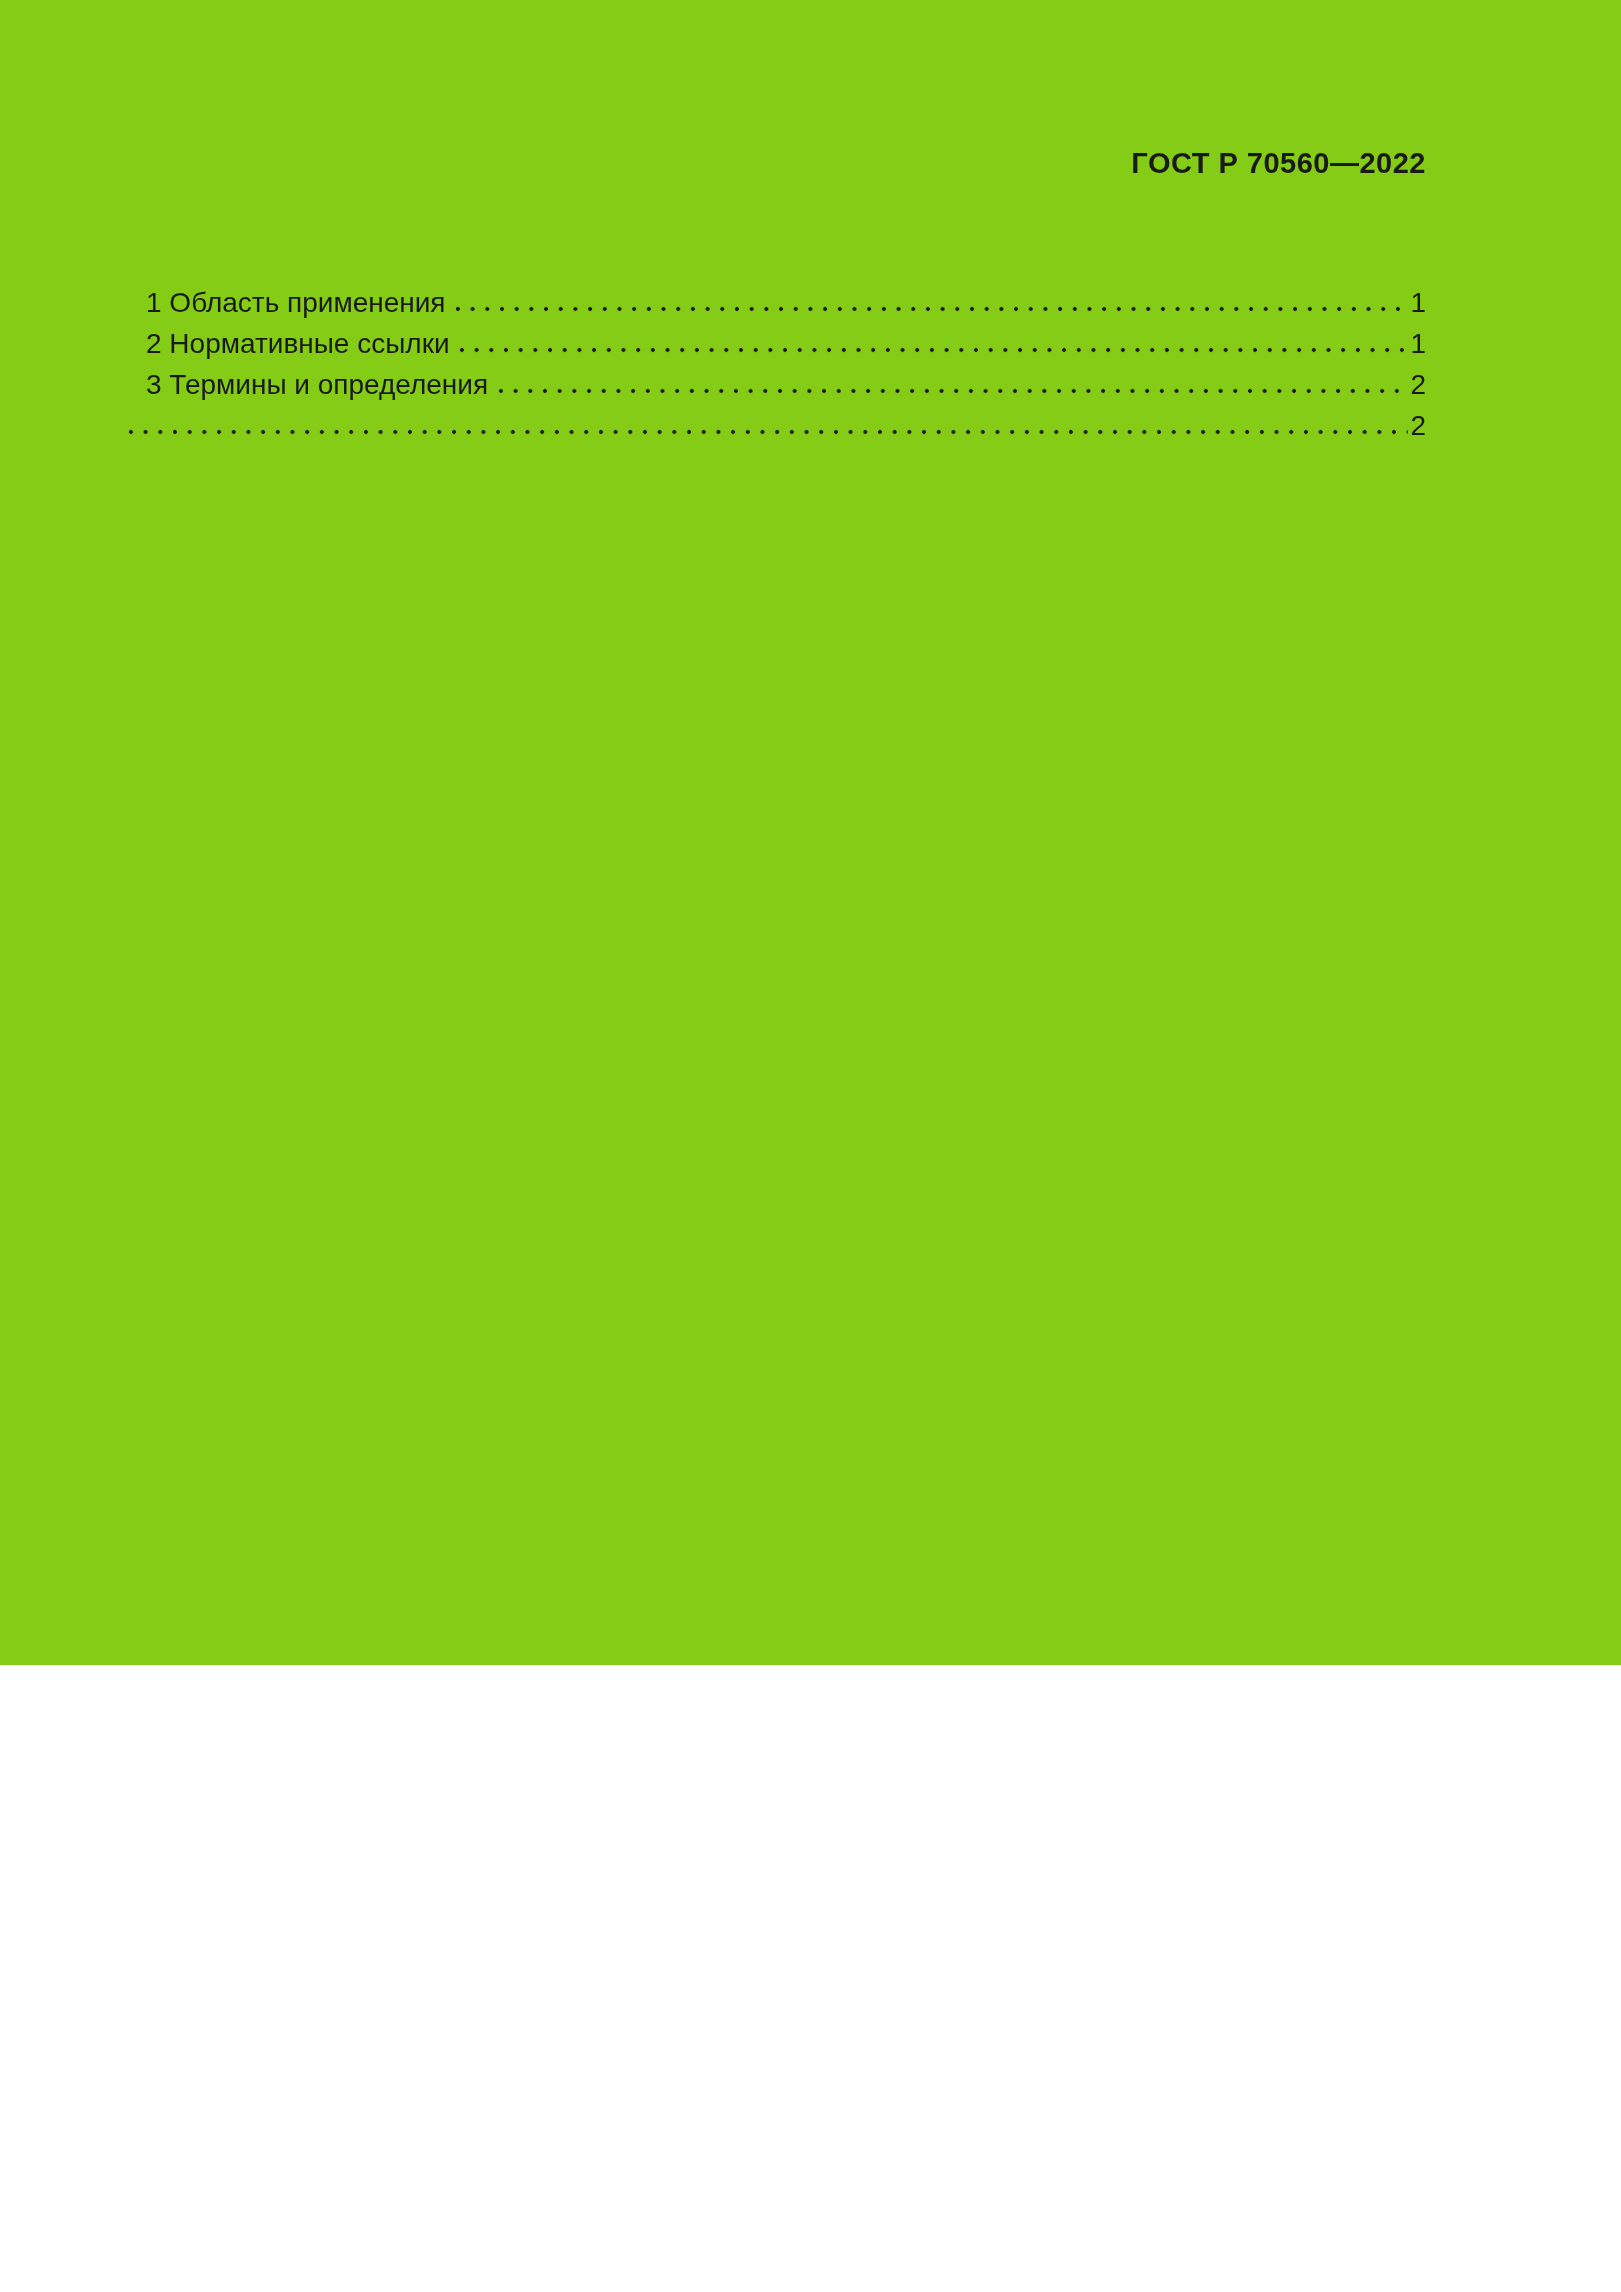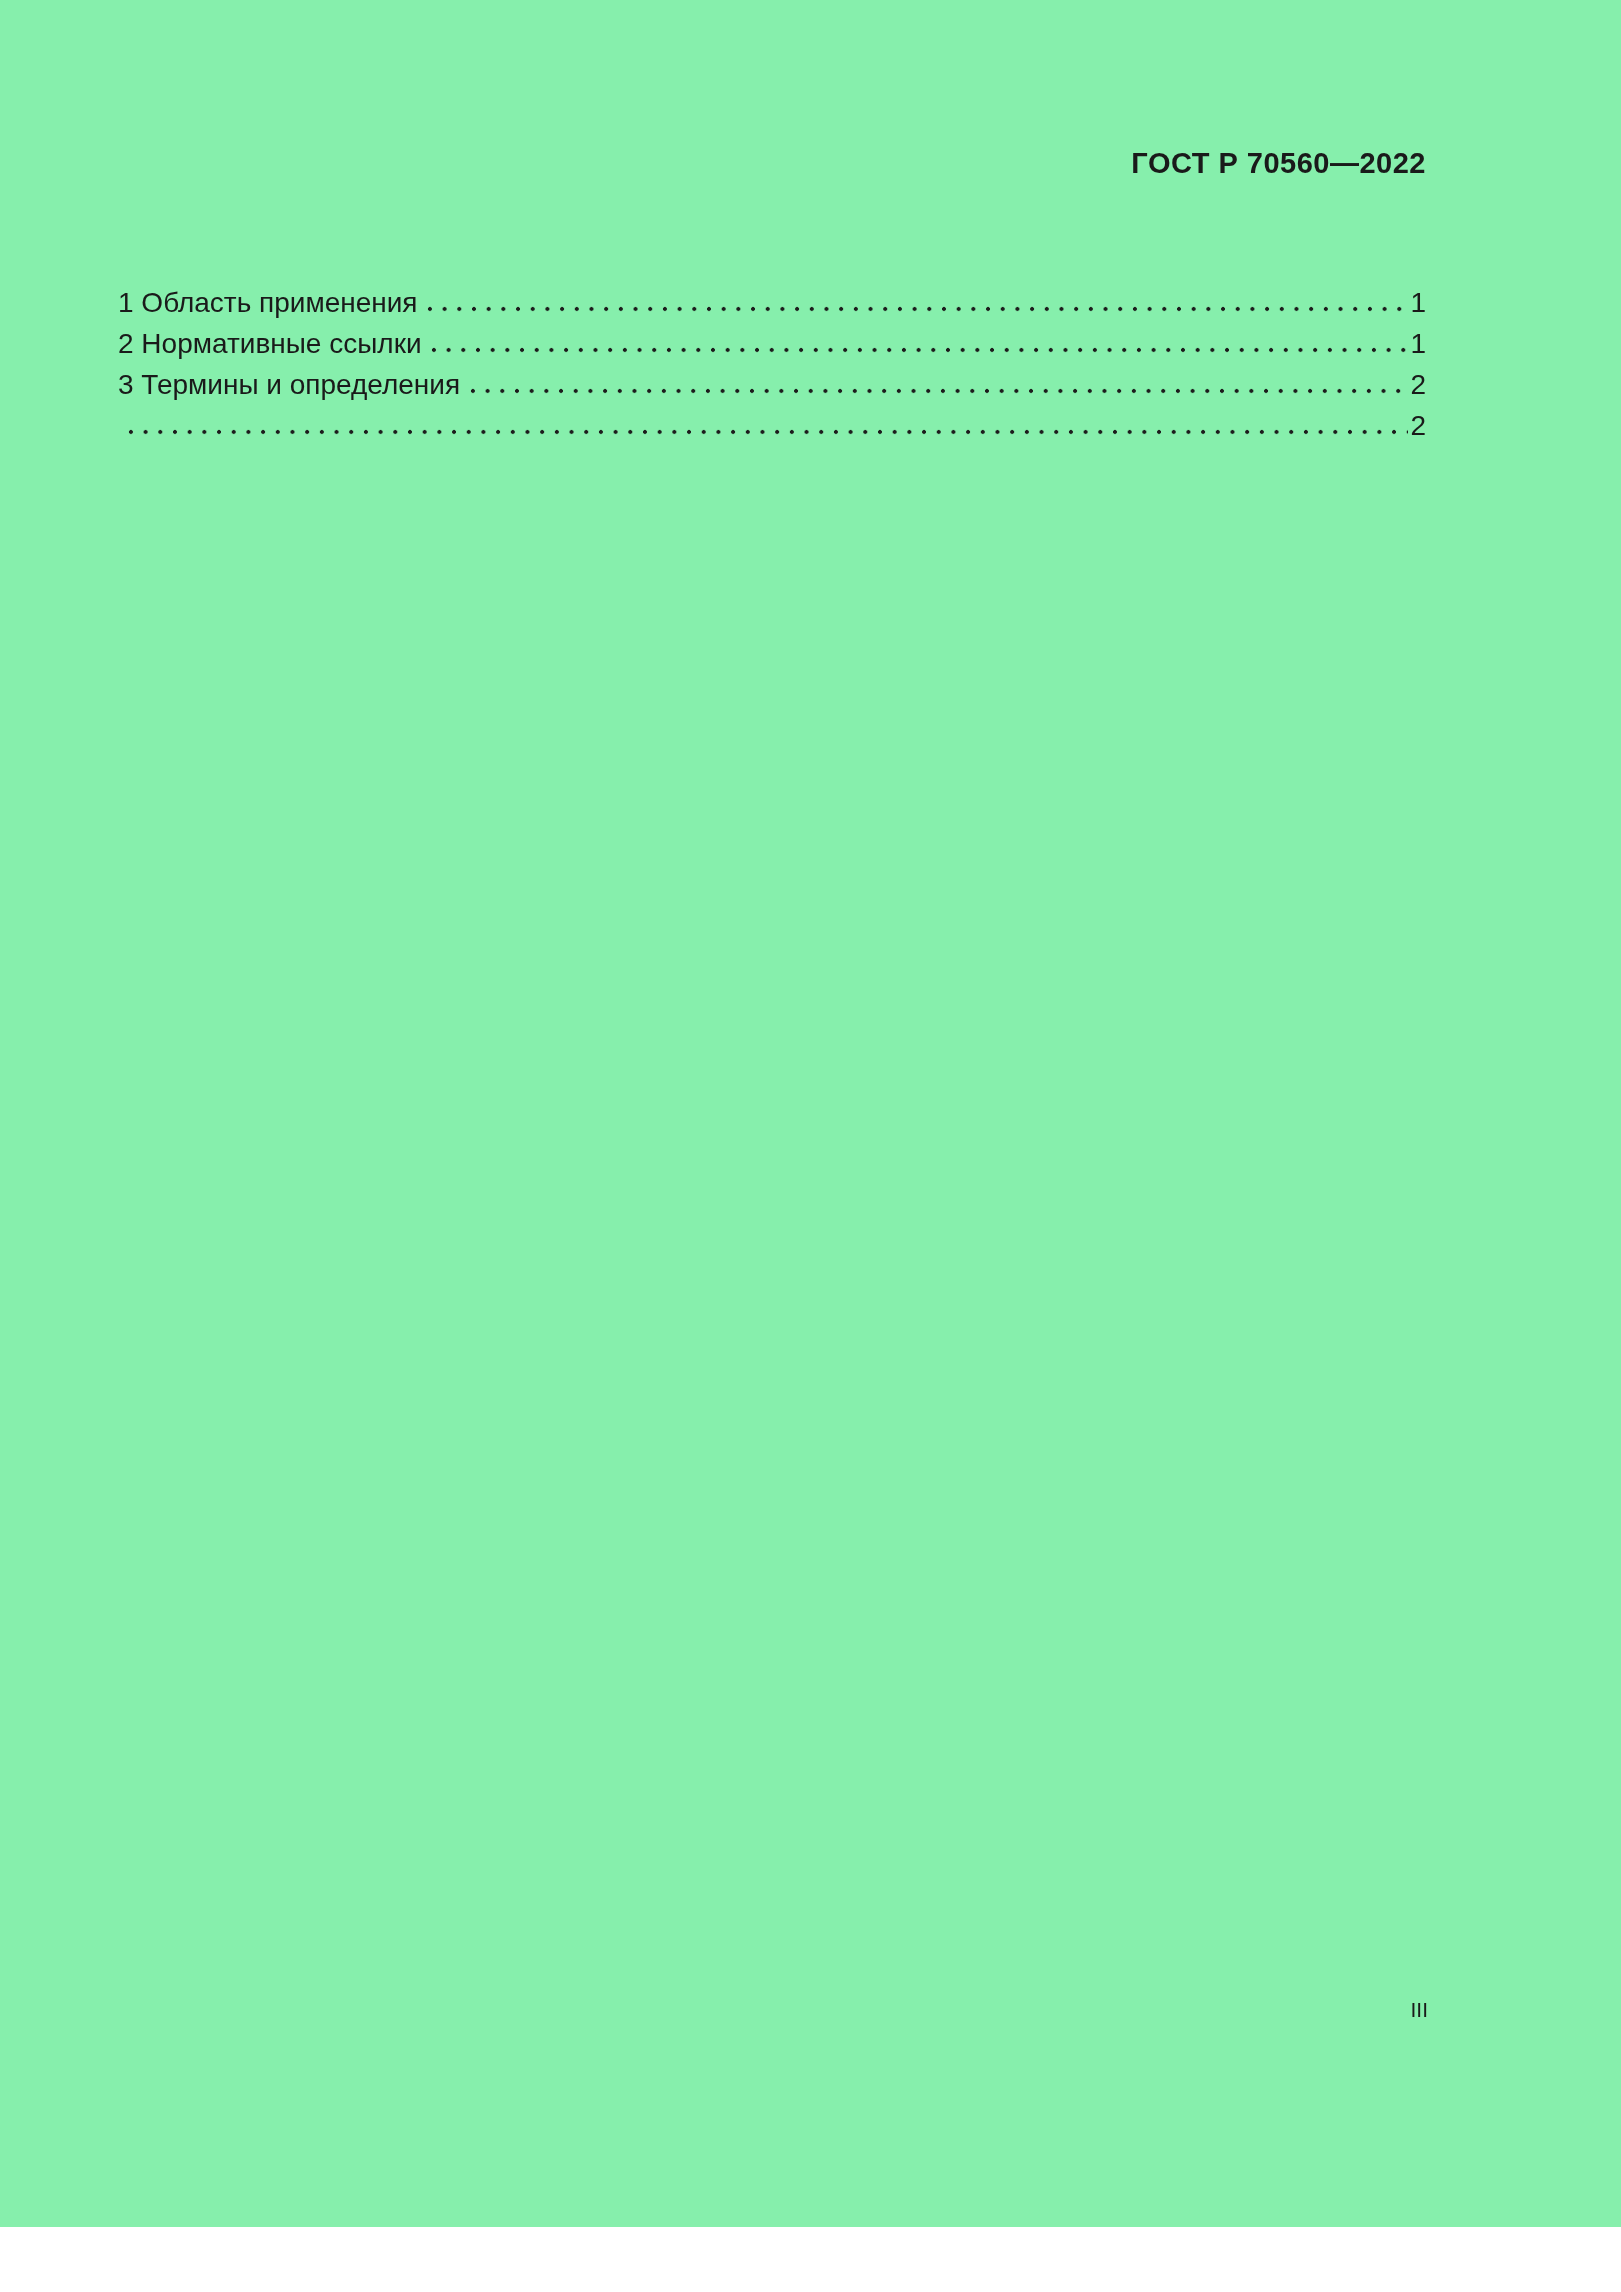--- a/index.html
+++ b/index.html
@@ -1,21 +1,21 @@
 <!DOCTYPE html>
 <html><head>
 <meta charset="utf-8">
 <style>
   * { margin: 0; padding: 0; box-sizing: border-box; }
   html, body { background: #ffffff; }
   .page {
     position: relative;
     width: 1621px;
-    height: 2227px;
-    background: #86efac;
+    height: 1665px;
+    background: #84cc16;
     font-family: "Liberation Sans", sans-serif;
     color: #1a1a1a;
     overflow: hidden;
   }
   .doc-header {
     position: absolute;
     top: 147px;
     right: 195px;
     font-size: 29px;
     font-weight: bold;
@@ -37,21 +37,21 @@
     left: 118px;
     right: 195px;
   }
   .toc-row {
     display: flex;
     align-items: baseline;
     height: 41px;
     line-height: 41px;
     font-size: 28px;
   }
-  .toc-label { white-space: nowrap; }
+  .toc-label { white-space: nowrap; margin-left: 28px; }
   .toc-leader {
     flex: 1;
     height: 5.9px;
     margin: 0 2px 0 8.8px;
     background-image: radial-gradient(circle at 3.9px 2.9px, #1c1c1c 1.7px, transparent 2.2px);
     background-size: 14.7px 5.9px;
     background-repeat: repeat-x;
     background-position: left bottom;
   }
   .toc-page { white-space: nowrap; }

